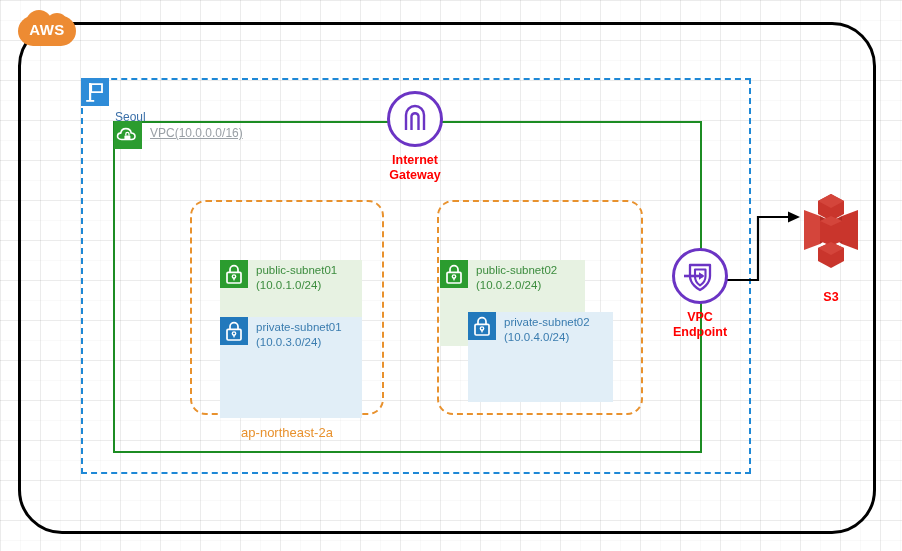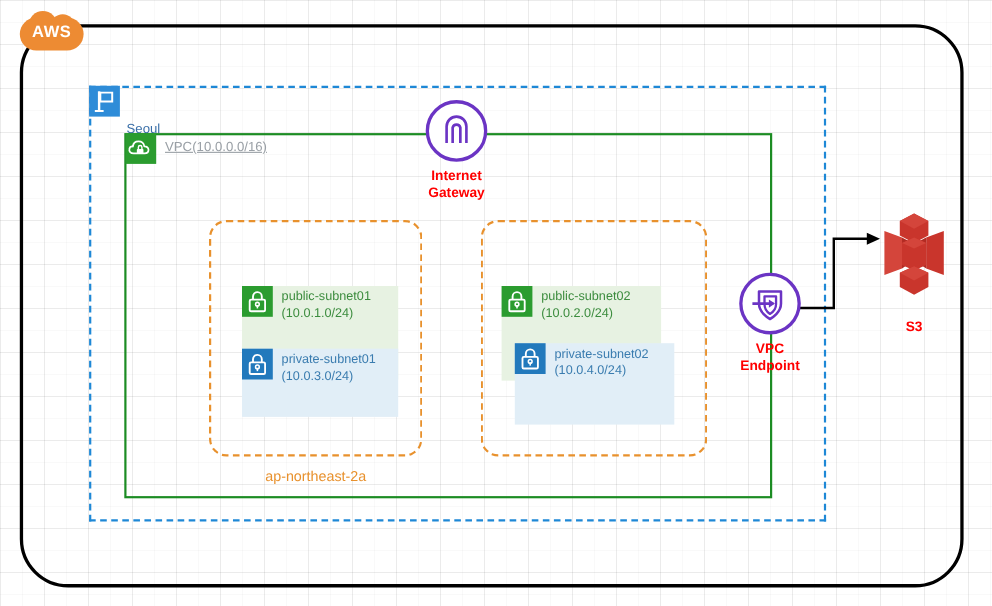--- a/index.html
+++ b/index.html
@@ -180,23 +180,23 @@
     top: 3px;
     line-height: 15px;
     font-size: 11.5px;
   }
   .subnet.public .subnet-text { color: #3C8C3E; }
   .subnet.private .subnet-text { color: #3A7CAF; }
   .subnet-name { display: block; }
   .subnet-cidr { display: block; }
 
   .sn-pub01 { left: 220px; top: 212px; width: 142px; height: 85px; }
-  .sn-prv01 { left: 220px; top: 317px; width: 142px; height: 62px; }
-  .sn-pub02 { left: 456px; top: 212px; width: 145px; height: 86px; }
-  .sn-prv02 { left: 468px; top: 312px; width: 145px; height: 74px; }
+  .sn-prv01 { left: 220px; top: 317px; width: 142px; height: 101px; }
+  .sn-pub02 { left: 440px; top: 212px; width: 145px; height: 86px; }
+  .sn-prv02 { left: 468px; top: 312px; width: 145px; height: 90px; }
 
   
   .node {
     position: absolute;
     z-index: 5;
   }
   .node-circle {
     position: absolute;
     left: 0; top: 0;
     width: 56px;

